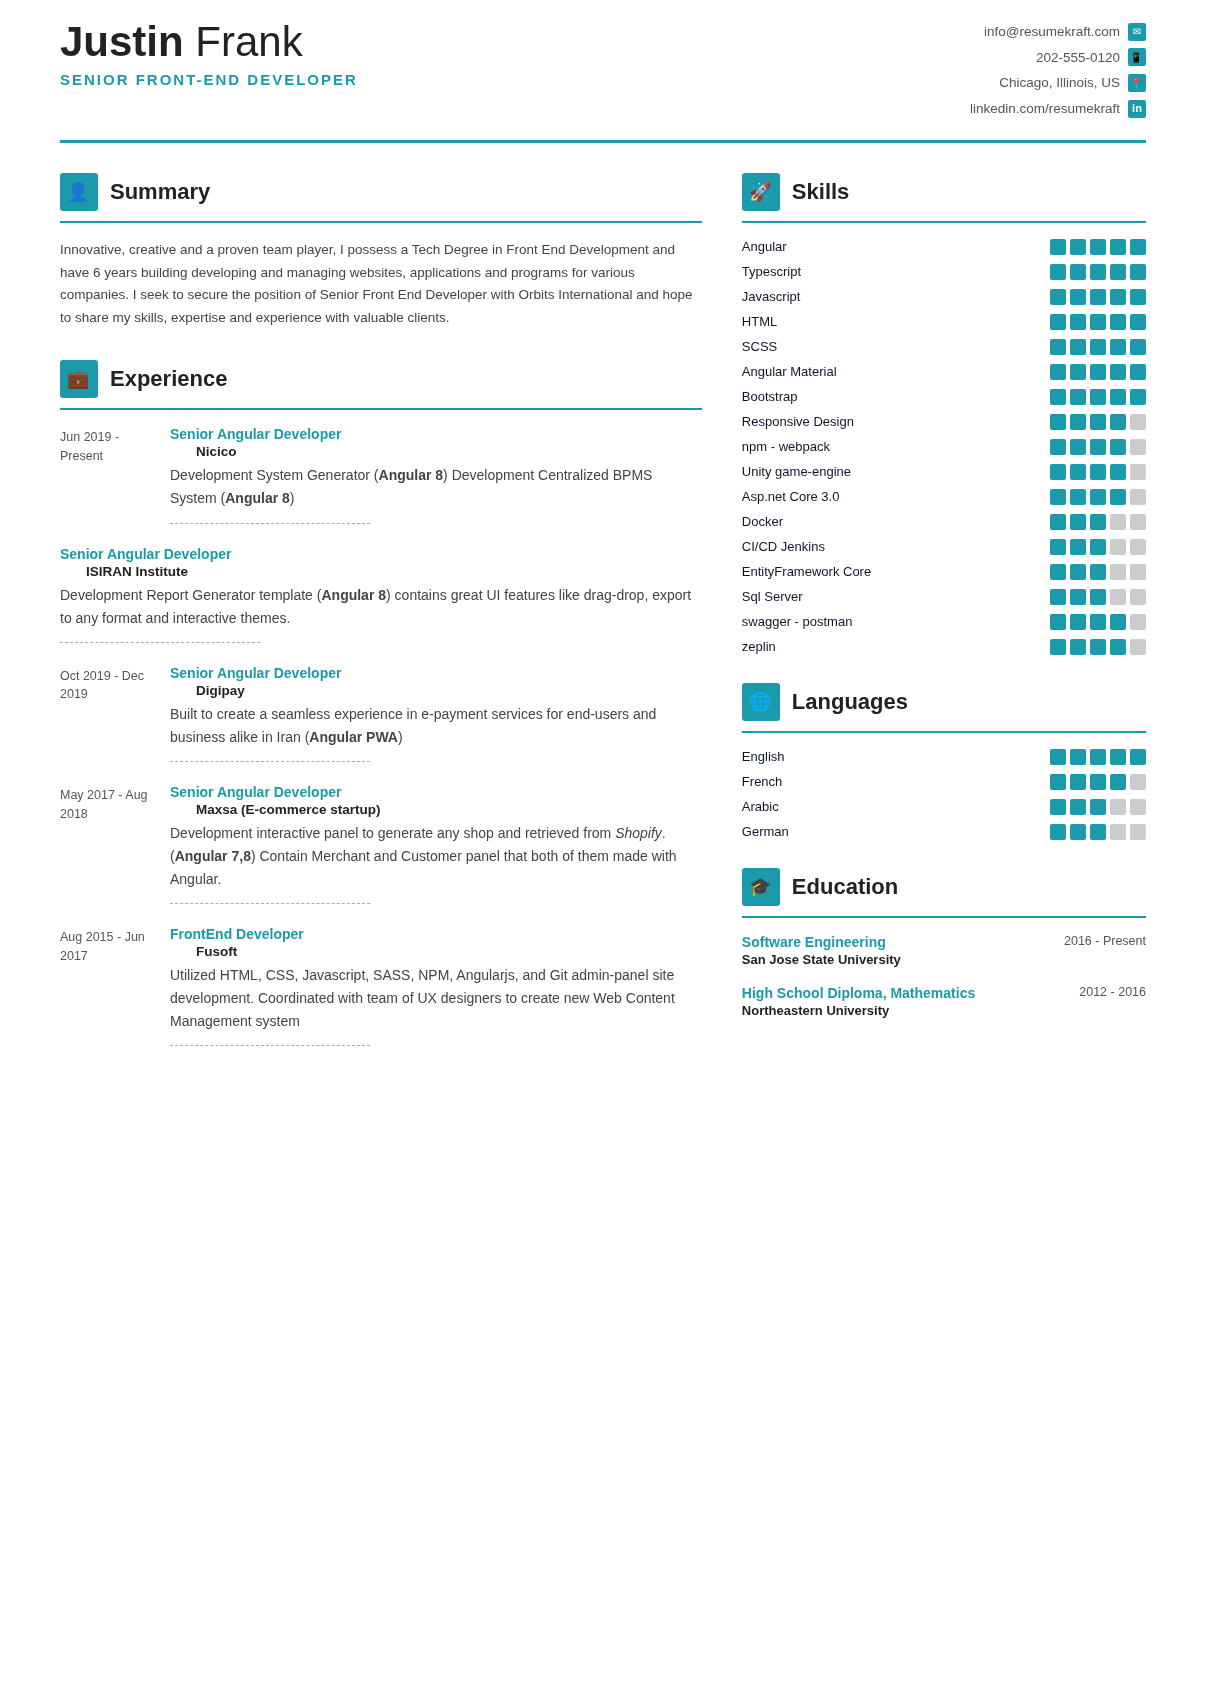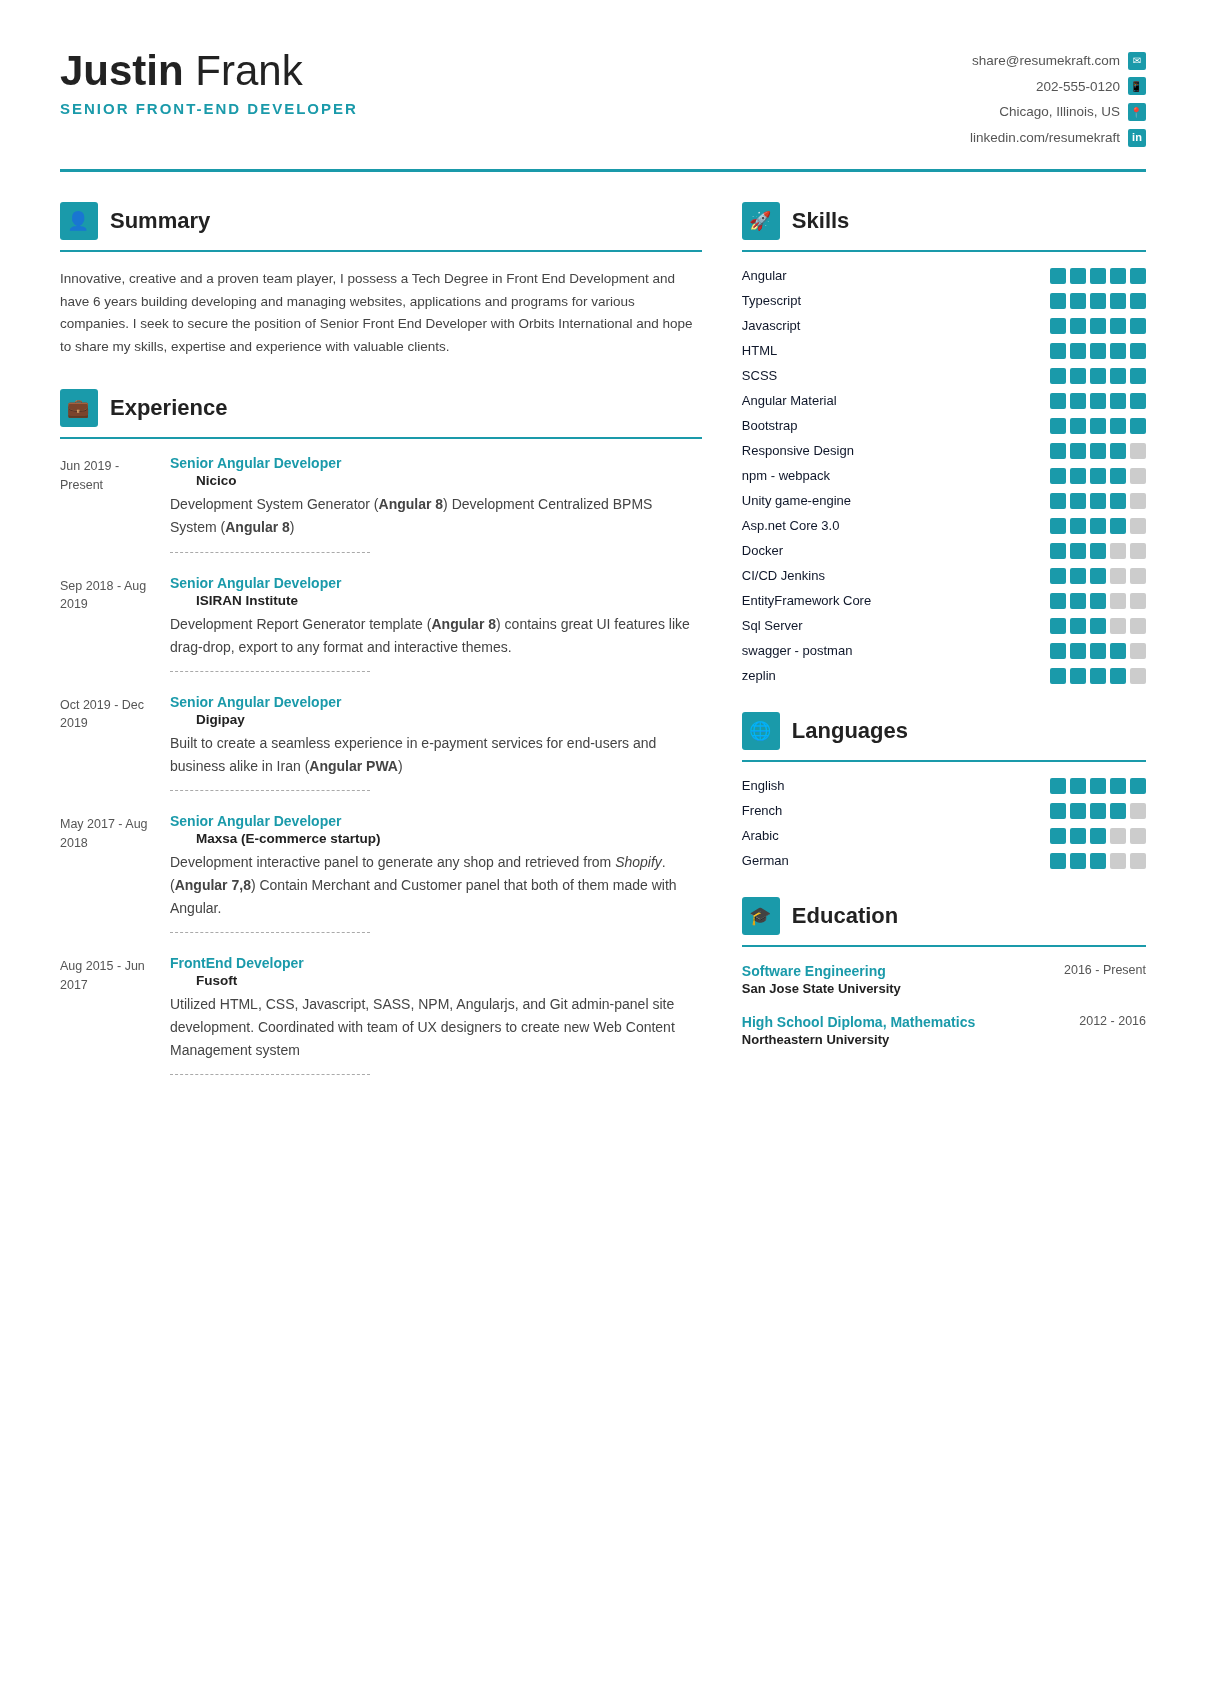--- a/index.html
+++ b/index.html
@@ -8,21 +8,21 @@
       background: #fff;
       color: #333;
       width: 1206px;
       min-height: 1704px;
       padding: 0;
     }
     .resume {
       width: 1206px;
       min-height: 1704px;
       background: #fff;
-      padding: 48px 60px 60px 60px;
+      padding: 19px 60px 60px 60px;
     }
 
     
     .header {
       display: flex;
       justify-content: space-between;
       align-items: flex-start;
       padding-bottom: 18px;
       border-bottom: 3px solid #1a9aaa;
     }
@@ -232,21 +232,21 @@
   <div class="header">
     <div class="header-left">
       <div class="header-name">
         <strong>Justin</strong>
         <span> Frank</span>
       </div>
       <div class="header-title">SENIOR FRONT-END DEVELOPER</div>
     </div>
     <div class="header-right">
       <div class="header-contact-row">
-        <span>share@resumekraft.com</span>
+        <span>info@resumekraft.com</span>
         <span class="contact-icon">✉</span>
       </div>
       <div class="header-contact-row">
         <span>202-555-0120</span>
         <span class="contact-icon">📱</span>
       </div>
       <div class="header-contact-row">
         <span>Chicago, Illinois, US</span>
         <span class="contact-icon">📍</span>
       </div>
@@ -280,21 +280,20 @@
         <div class="exp-item">
     <div class="exp-date">Jun 2019 - Present</div>
     <div class="exp-content">
       <div class="exp-job-title">Senior Angular Developer</div>
       <div class="exp-company">Nicico</div>
       <div class="exp-desc">Development System Generator (<strong>Angular 8</strong>) Development Centralized BPMS System (<strong>Angular 8</strong>)</div>
       <hr class="exp-separator">
     </div>
   </div>
             <div class="exp-item">
-    <div class="exp-date">Sep 2018 - Aug 2019</div>
     <div class="exp-content">
       <div class="exp-job-title">Senior Angular Developer</div>
       <div class="exp-company">ISIRAN Institute</div>
       <div class="exp-desc">Development Report Generator template (<strong>Angular 8</strong>) contains great UI features like drag-drop, export to any format and interactive themes.</div>
       <hr class="exp-separator">
     </div>
   </div>
             <div class="exp-item">
     <div class="exp-date">Oct 2019 - Dec 2019</div>
     <div class="exp-content">

